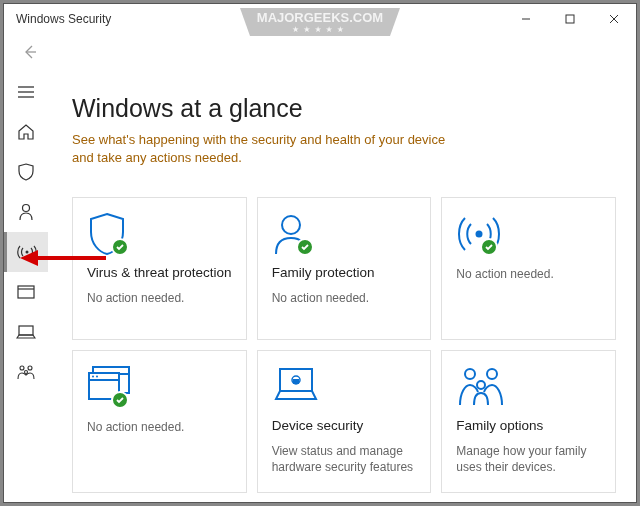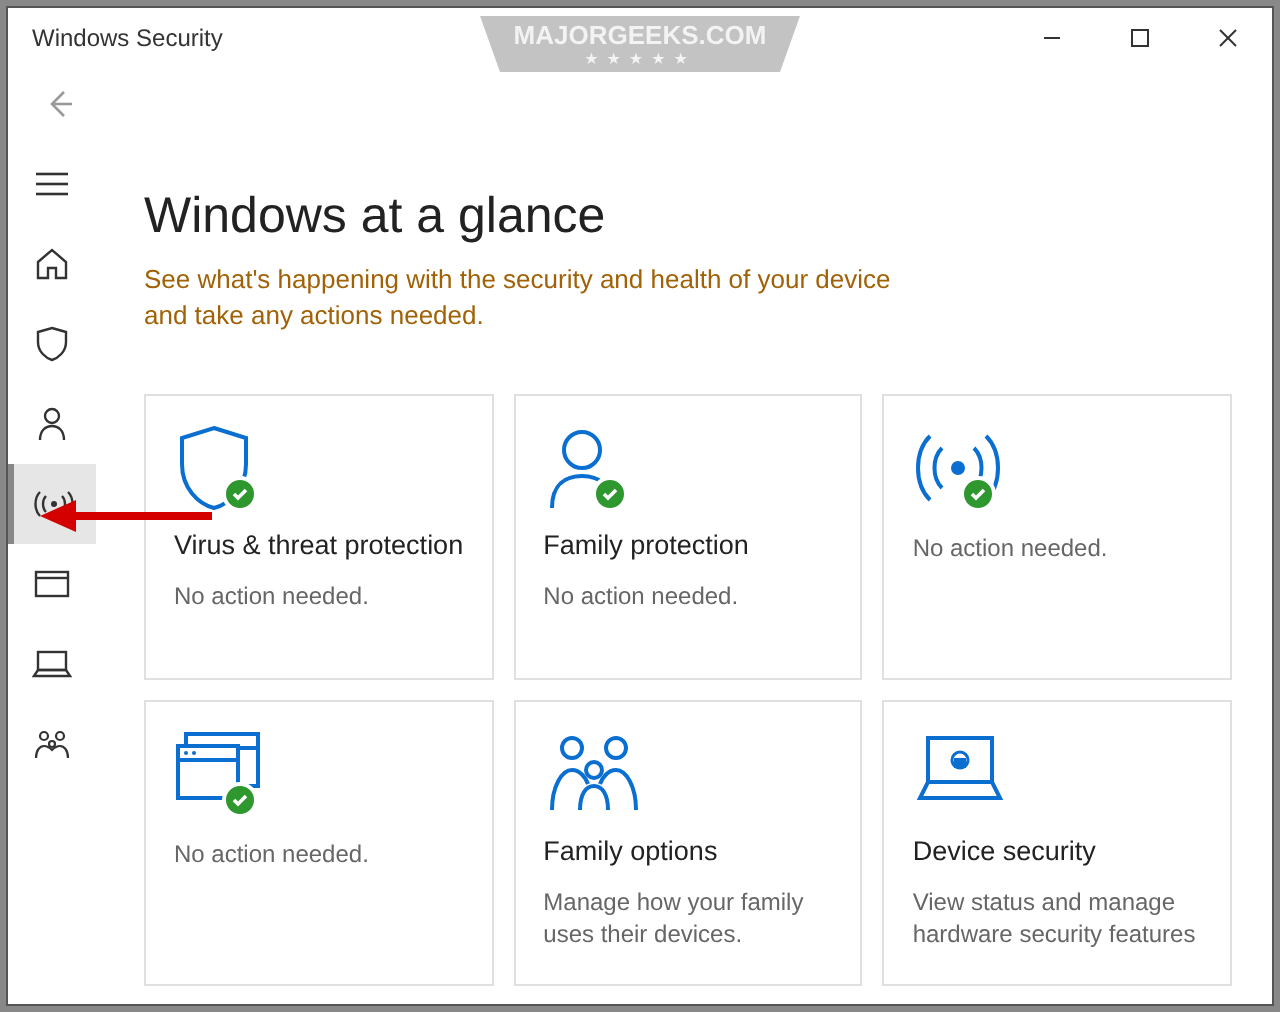--- a/index.html
+++ b/index.html
@@ -291,46 +291,46 @@
                 <svg width="10" height="10" viewBox="0 0 10 10">
                   <path d="M2 5 L4 7 L8 3" fill="none" stroke="#fff" stroke-width="1.8"></path>
                 </svg>
               </div>
           </div>
           <div class="csub">No action needed.</div>
         </div>
 
         <div class="card">
           <div class="iconwrap">
+            <svg width="48" height="40" viewBox="0 0 48 40">
+                <rect x="8" y="4" width="32" height="22" fill="none" stroke="#0a6fd0" stroke-width="2"></rect>
+                <path d="M4 34 L44 34 L40 26 L8 26 Z" fill="none" stroke="#0a6fd0" stroke-width="2"></path>
+                <circle cx="24" cy="15" r="4" fill="none" stroke="#0a6fd0" stroke-width="1.5"></circle>
+                <rect x="21" y="14" width="6" height="5" fill="#0a6fd0"></rect>
+              </svg>
+
+          </div>
+          <div class="ctitle">Device security</div>
+          <div class="csub">View status and manage hardware security features</div>
+        </div>
+
+        <div class="card">
+          <div class="iconwrap">
             <svg width="50" height="42" viewBox="0 0 50 42">
                 <circle cx="14" cy="9" r="5" fill="none" stroke="#0a6fd0" stroke-width="2"></circle>
                 <circle cx="36" cy="9" r="5" fill="none" stroke="#0a6fd0" stroke-width="2"></circle>
                 <circle cx="25" cy="20" r="4" fill="none" stroke="#0a6fd0" stroke-width="2"></circle>
                 <path d="M4 40 C4 28 9 20 14 20 C18 20 21 24 22 27 M46 40 C46 28 41 20 36 20 C32 20 29 24 28 27 M18 40 C18 32 21 28 25 28 C29 28 32 32 32 40" fill="none" stroke="#0a6fd0" stroke-width="2"></path>
               </svg>
 
           </div>
           <div class="ctitle">Family options</div>
           <div class="csub">Manage how your family uses their devices.</div>
         </div>
 
-        <div class="card">
-          <div class="iconwrap">
-            <svg width="48" height="40" viewBox="0 0 48 40">
-                <rect x="8" y="4" width="32" height="22" fill="none" stroke="#0a6fd0" stroke-width="2"></rect>
-                <path d="M4 34 L44 34 L40 26 L8 26 Z" fill="none" stroke="#0a6fd0" stroke-width="2"></path>
-                <circle cx="24" cy="15" r="4" fill="none" stroke="#0a6fd0" stroke-width="1.5"></circle>
-                <rect x="21" y="14" width="6" height="5" fill="#0a6fd0"></rect>
-              </svg>
-
-          </div>
-          <div class="ctitle">Device security</div>
-          <div class="csub">View status and manage hardware security features</div>
-        </div>
-
       </div>
     </div>
   </div>
 </div>
 
 <svg class="arrow-annotation" width="90" height="20" viewBox="0 0 90 20">
   <line x1="88" y1="10" x2="14" y2="10" stroke="#d40000" stroke-width="4"></line>
   <polygon points="2,10 20,2 20,18" fill="#d40000"></polygon>
 </svg>
 

